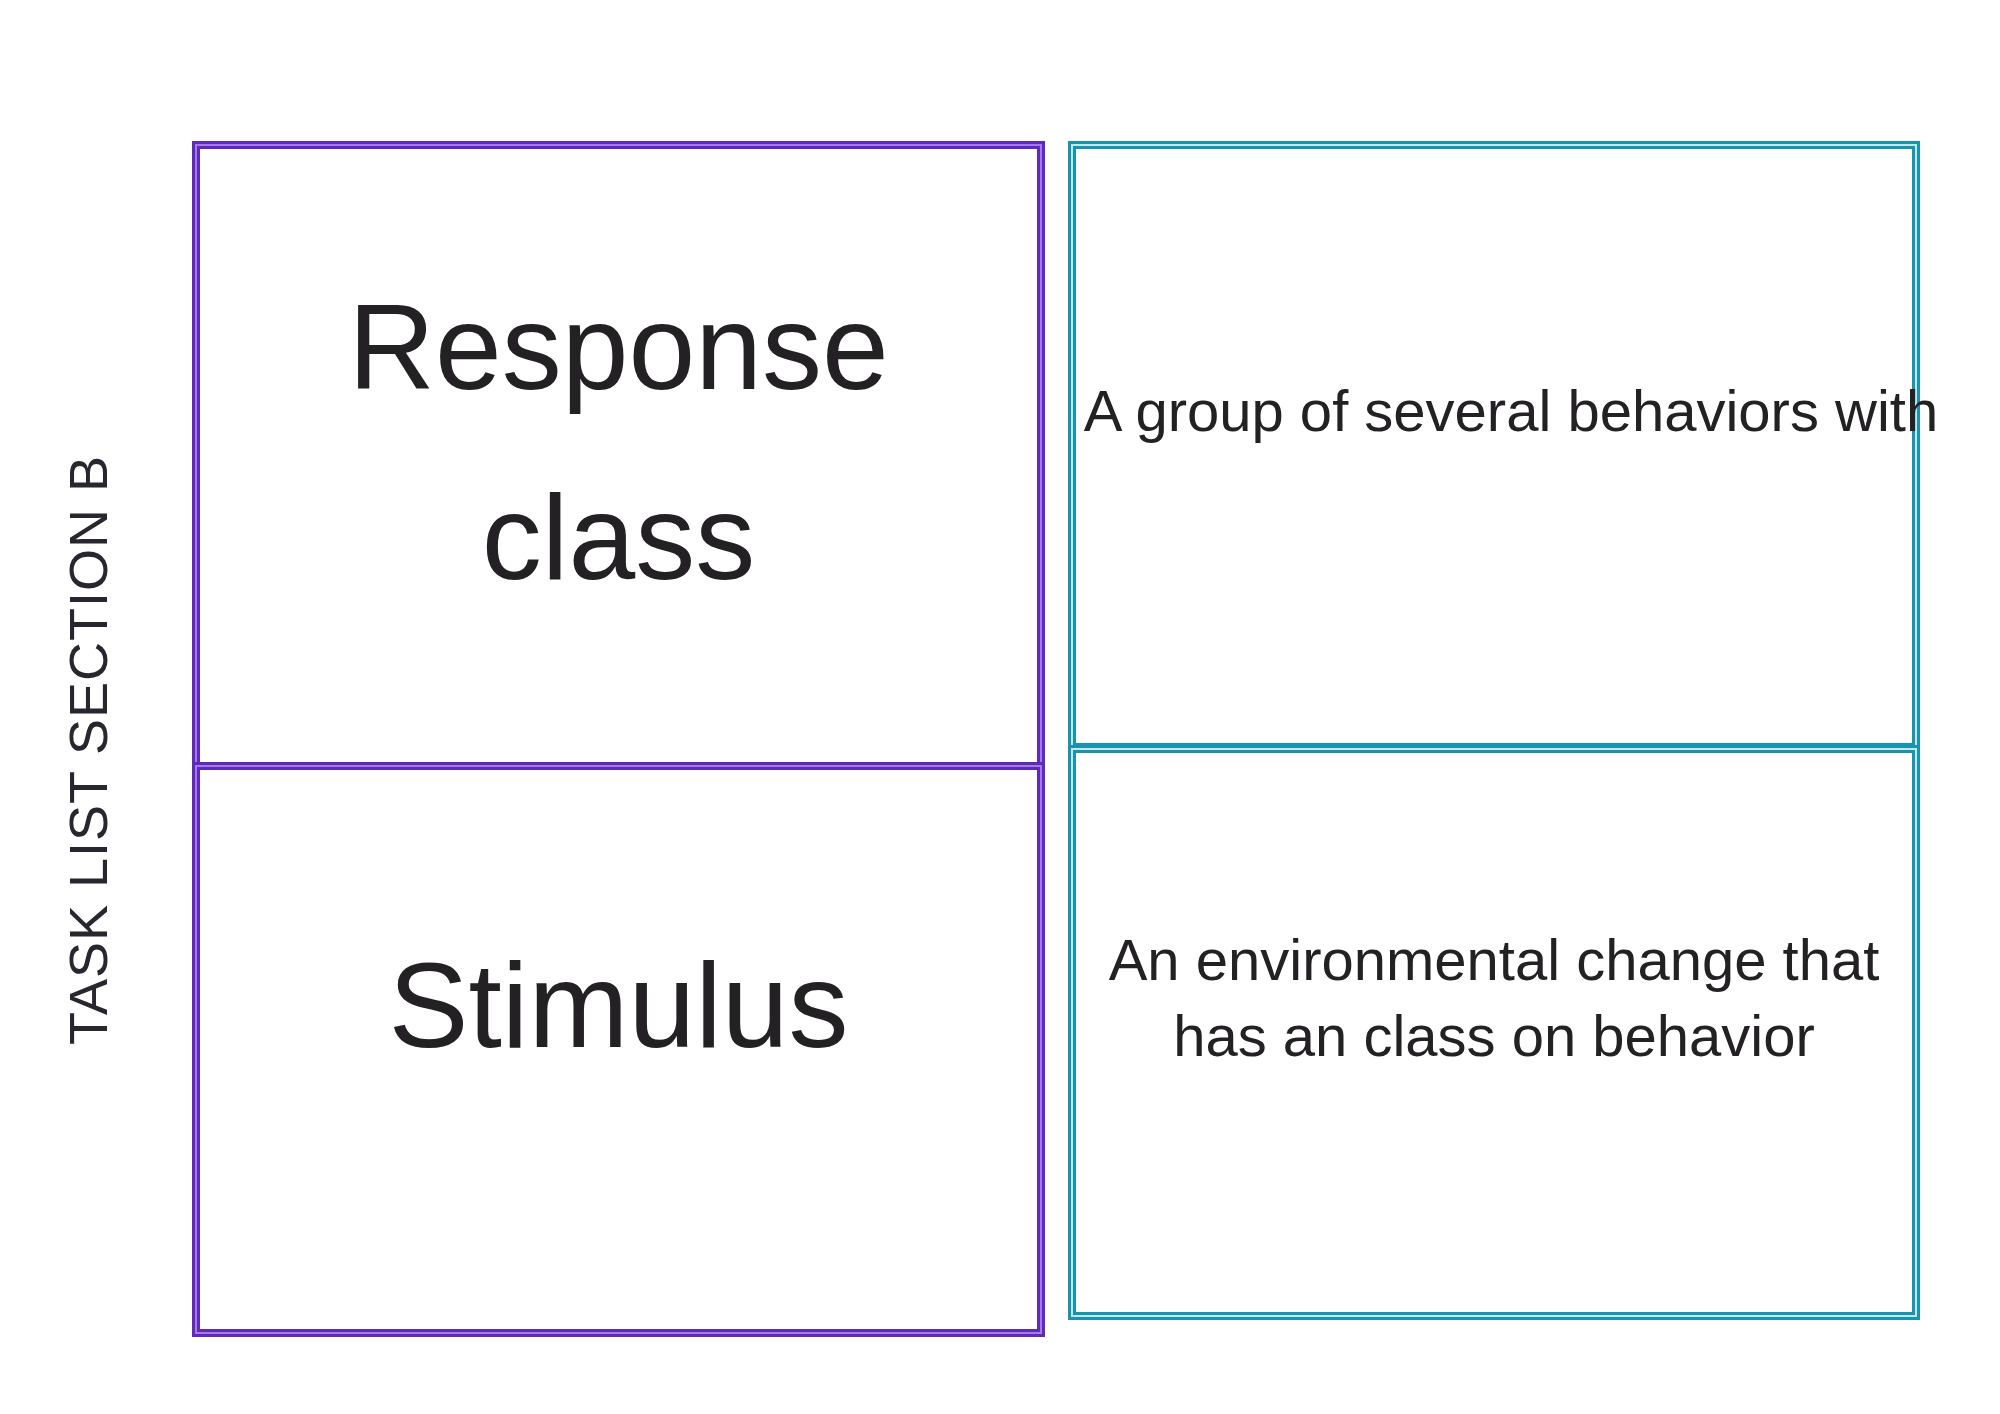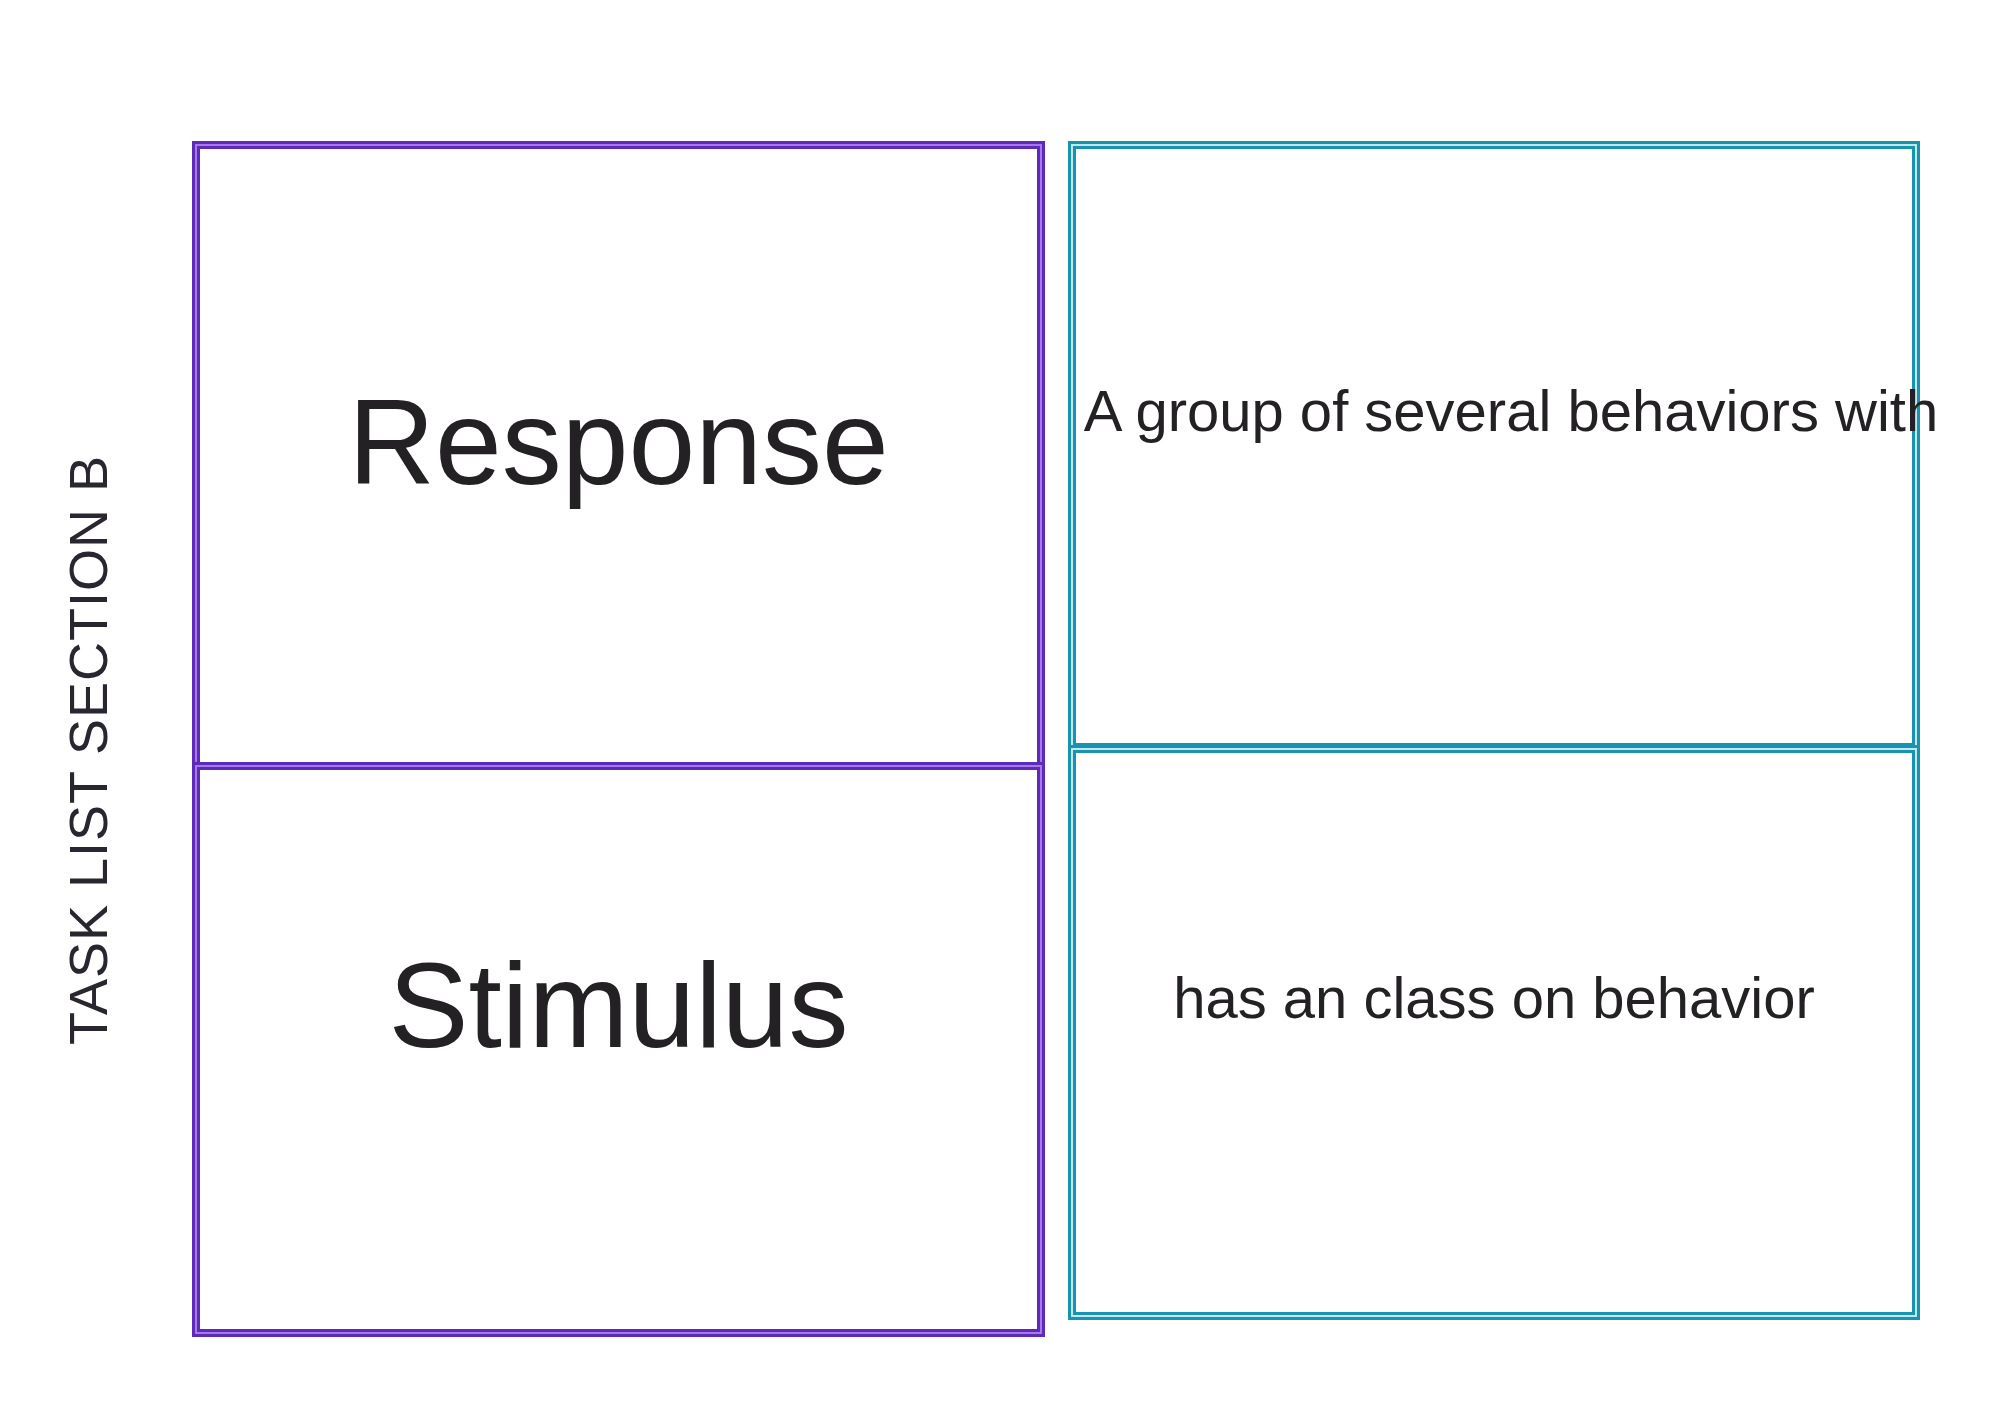--- a/index.html
+++ b/index.html
@@ -71,25 +71,27 @@
     white-space: nowrap;
   }
 </style>
 </head>
 <body>
 
 <div class="sidebar-label">TASK LIST SECTION B</div>
 
 <div class="card term pos-top-left">
   <div class="term-line">Response</div>
+  <div class="term-line">class</div>
 </div>
 
 <div class="card definition pos-top-right">
   <div class="definition-line">A group of several behaviors with</div>
 </div>
 
 <div class="card term pos-bottom-left">
   <div class="term-line">Stimulus</div>
 </div>
 
 <div class="card definition pos-bottom-right">
+  <div class="definition-line">An environmental change that</div>
   <div class="definition-line">has an class on behavior</div>
 </div>
 
 </body></html>

